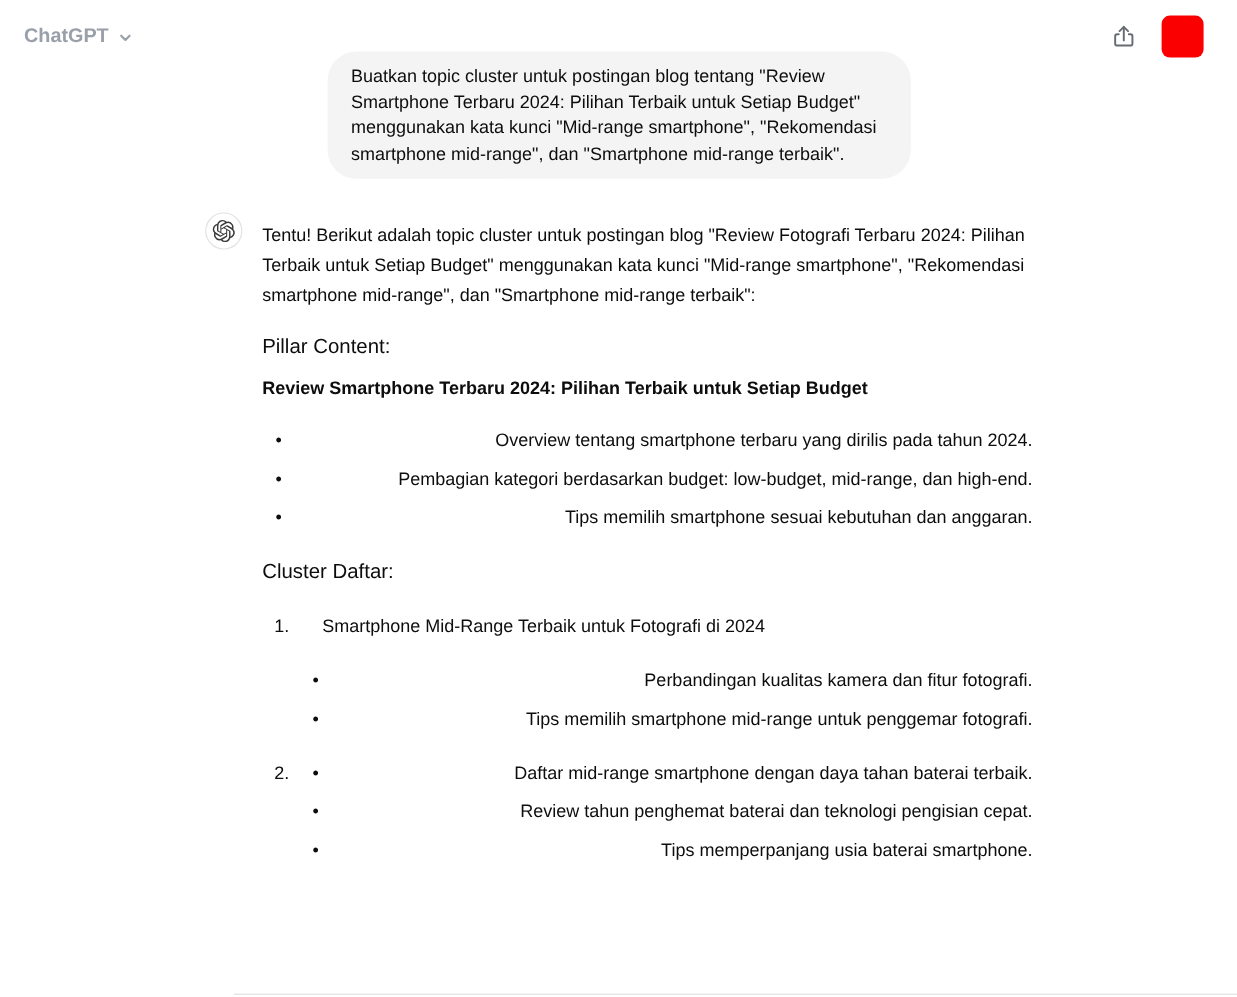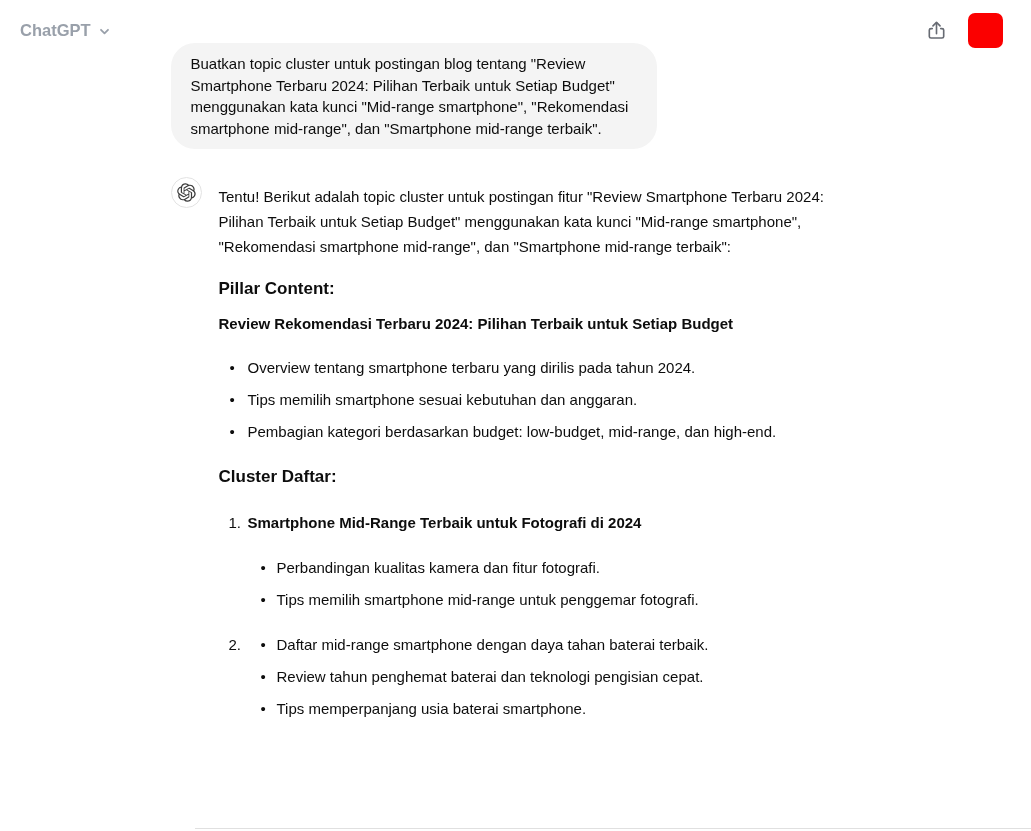--- a/index.html
+++ b/index.html
@@ -44,21 +44,21 @@
     background: var(--avatar_red, #fb0000);
     cursor: pointer;
   }
 
   
   .conversation {
     width: 690px; margin: 0 auto; padding-top: 43px;
   }
 
   
-  .user-row { display: flex; justify-content: flex-start; }
+  .user-row { display: flex; justify-content: center; }
   .user-bubble {
     max-width: 486px;
     background: var(--user_bubble_bg, #f4f4f4);
     border-radius: 24px;
     padding: 10px 20px;
     font-size: 15px; line-height: 21.5px;
     color: var(--text, #0d0d0d);
   }
 
   
@@ -70,44 +70,44 @@
     border-radius: 50%;
     display: flex; align-items: center; justify-content: center;
     background: #fff;
   }
   .assistant-avatar svg { width: 19px; height: 19px; fill: #3b3b3b; }
 
   .assistant-content { width: 642px; font-size: 15px; }
 
   .intro { margin-top: 7px; line-height: 25px; }
 
-  h3.md-h3 { font-size: 17px; font-weight: 700; line-height: 22px; }
+  h3.md-h3 { font-size: 17px; font-weight: 400; line-height: 22px; }
   .mt-a { margin-top: 19px; }
   .mt-b { margin-top: 24px; }
 
   .pillar-title { margin-top: 14px; font-weight: 700; line-height: 19px; }
 
-  ul.md-ul { list-style: none; margin-top: 24px; }
+  ul.md-ul { list-style: none; margin-top: 24px; text-align: right; }
   ul.md-ul > li {
     position: relative; padding-left: 29px; line-height: 21px;
   }
   ul.md-ul > li + li { margin-top: 11px; }
   ul.md-ul > li::before {
     content: "\2022";
     position: absolute; left: 11px; top: 0;
     font-size: 15px; line-height: 21px; color: var(--text, #0d0d0d);
   }
   ul.md-ul.nested { margin-top: 24px; margin-bottom: 0; }
   ul.md-ul.nested > li::before { left: 13px; }
 
   ol.md-ol { list-style: none; margin-top: 24px; }
   ol.md-ol > li { position: relative; padding-left: 29px; line-height: 21px; }
   ol.md-ol > li + li { margin-top: 24px; }
   .ol-num { position: absolute; left: 10px; top: 0; }
-  .ol-title { font-weight: 700; }
+  .ol-title { font-weight: 400; margin-left: 21px; }
 
   em { font-style: italic; }
 
   .bottom-divider {
     position: absolute; left: 195px; right: 0; top: 828px; height: 1px;
     background: var(--divider, #e0e0e0);
   }
 </style>
 </head>
 <body>
@@ -140,29 +140,29 @@
   </div>
 
   <div class="assistant-row">
     <div class="assistant-avatar">
       <svg viewBox="0 0 41 41">
         <path d="M37.532 16.87a9.963 9.963 0 0 0-.856-8.184 10.078 10.078 0 0 0-10.855-4.835A9.964 9.964 0 0 0 18.306.5a10.079 10.079 0 0 0-9.614 6.977 9.967 9.967 0 0 0-6.664 4.834 10.08 10.08 0 0 0 1.24 11.817 9.965 9.965 0 0 0 .856 8.185 10.079 10.079 0 0 0 10.855 4.835 9.965 9.965 0 0 0 7.516 3.35 10.078 10.078 0 0 0 9.617-6.981 9.967 9.967 0 0 0 6.663-4.834 10.079 10.079 0 0 0-1.243-11.813ZM22.498 37.886a7.474 7.474 0 0 1-4.799-1.735c.061-.033.168-.091.237-.134l7.964-4.6a1.294 1.294 0 0 0 .655-1.134V19.054l3.366 1.944a.12.12 0 0 1 .066.092v9.299a7.505 7.505 0 0 1-7.49 7.496ZM6.392 31.006a7.471 7.471 0 0 1-.894-5.023c.06.036.162.099.237.141l7.964 4.6a1.297 1.297 0 0 0 1.308 0l9.724-5.614v3.888a.12.12 0 0 1-.048.103l-8.051 4.649a7.504 7.504 0 0 1-10.24-2.744ZM4.297 13.62A7.469 7.469 0 0 1 8.2 10.333c0 .068-.004.19-.004.274v9.201a1.294 1.294 0 0 0 .654 1.132l9.723 5.614-3.366 1.944a.12.12 0 0 1-.114.01L7.04 23.856a7.504 7.504 0 0 1-2.743-10.237Zm27.658 6.437-9.724-5.615 3.367-1.943a.121.121 0 0 1 .113-.01l8.052 4.648a7.498 7.498 0 0 1-1.158 13.528v-9.476a1.293 1.293 0 0 0-.65-1.132Zm3.35-5.043c-.059-.037-.162-.099-.236-.141l-7.965-4.6a1.298 1.298 0 0 0-1.308 0l-9.723 5.614v-3.888a.12.12 0 0 1 .048-.103l8.05-4.645a7.497 7.497 0 0 1 11.135 7.763Zm-21.063 6.929-3.367-1.944a.12.12 0 0 1-.065-.092v-9.299a7.497 7.497 0 0 1 12.293-5.756 6.94 6.94 0 0 0-.236.134l-7.965 4.6a1.294 1.294 0 0 0-.654 1.132l-.006 11.225Zm1.829-3.943 4.33-2.501 4.332 2.5v5l-4.331 2.5-4.331-2.5Z"></path>
       </svg>
     </div>
 
     <div class="assistant-content">
-      <p class="intro">Tentu! Berikut adalah topic cluster untuk postingan fitur "Review Smartphone Terbaru 2024: Pilihan Terbaik untuk Setiap Budget" menggunakan kata kunci "Mid-range smartphone", "Rekomendasi smartphone mid-range", dan "Smartphone mid-range terbaik":</p>
+      <p class="intro">Tentu! Berikut adalah topic cluster untuk postingan blog "Review Fotografi Terbaru 2024: Pilihan Terbaik untuk Setiap Budget" menggunakan kata kunci "Mid-range smartphone", "Rekomendasi smartphone mid-range", dan "Smartphone mid-range terbaik":</p>
 
       <h3 class="md-h3 mt-a">Pillar Content:</h3>
-      <p class="pillar-title">Review Rekomendasi Terbaru 2024: Pilihan Terbaik untuk Setiap Budget</p>
+      <p class="pillar-title">Review Smartphone Terbaru 2024: Pilihan Terbaik untuk Setiap Budget</p>
 
       <ul class="md-ul">
         <li><span>Overview tentang smartphone terbaru yang dirilis pada tahun 2024.</span></li>
+        <li><span>Pembagian kategori berdasarkan budget: low-budget, mid-range, dan high-end.</span></li>
         <li><span>Tips memilih smartphone sesuai kebutuhan dan anggaran.</span></li>
-        <li><span>Pembagian kategori berdasarkan budget: low-budget, mid-range, dan high-end.</span></li>
       </ul>
 
       <h3 class="md-h3 mt-b">Cluster Daftar:</h3>
 
       <ol class="md-ol">
         <li>
           <span class="ol-num">1.</span>
           <span class="ol-title">Smartphone Mid-Range Terbaik untuk Fotografi di 2024</span>
           <ul class="md-ul nested">
             <li><span>Perbandingan kualitas kamera dan fitur fotografi.</span></li>

